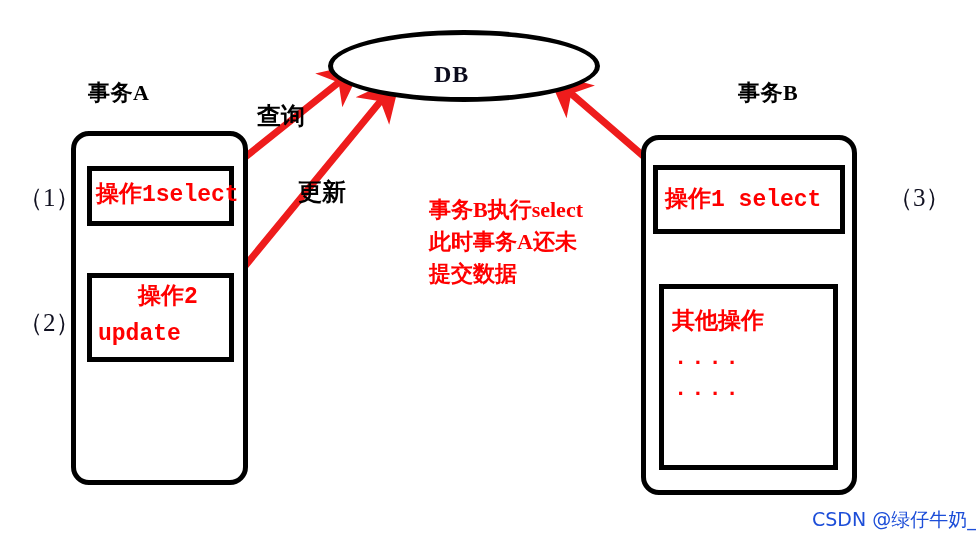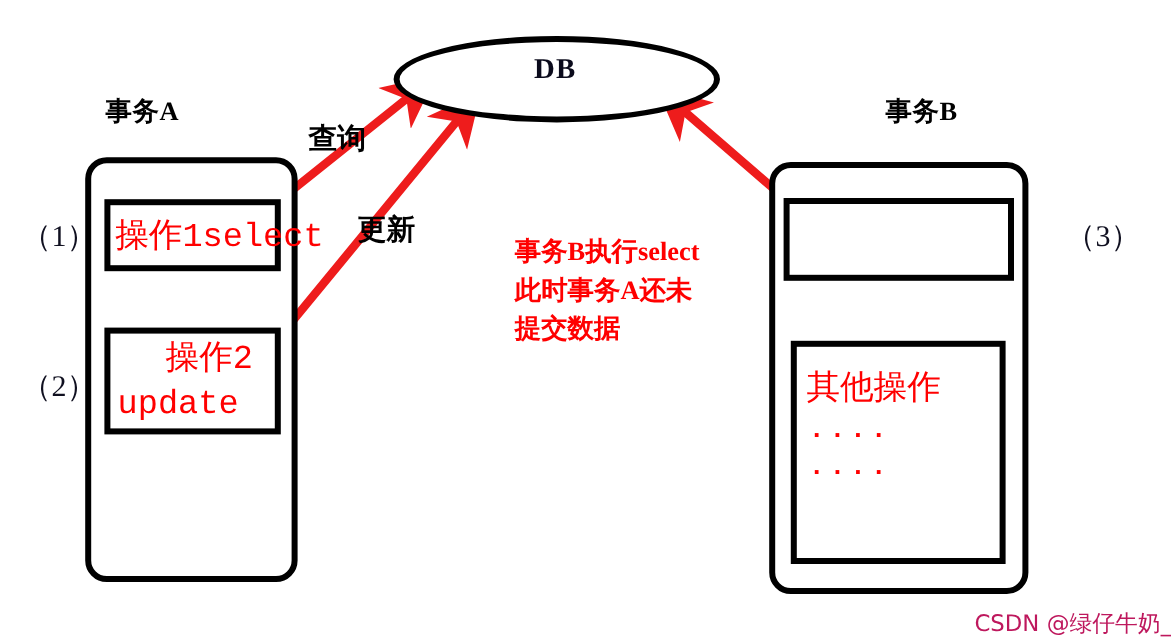--- a/index.html
+++ b/index.html
@@ -59,22 +59,22 @@
   .db-label {
     font-family: "Liberation Serif", "DejaVu Serif", serif;
     font-size: 24px;
     font-weight: 700;
     color: #0b0b1c;
     letter-spacing: 1px;
   }
 
   .op-text {
     font-family: "Liberation Mono", "DejaVu Sans Mono", monospace;
-    font-size: 28px;
-    font-weight: 400;
+    font-size: 23px;
+    font-weight: 700;
     color: #ff0000;
     line-height: 1.35;
   }
 
   .note-text {
     font-family: "Liberation Serif", "DejaVu Serif", serif;
     font-size: 22px;
     font-weight: 700;
     color: #ff0000;
     line-height: 1.32;
@@ -111,21 +111,21 @@
     border-radius: 50%;
     background: #ffffff;
     box-sizing: border-box;
   }
 
   
   .watermark {
     position: absolute;
     font-family: "DejaVu Sans", "Liberation Sans", sans-serif;
     font-size: 19px;
-    color: #be185d;
+    color: #1d4ed8;
     white-space: pre;
   }
 </style>
 </head>
 <body>
 
 <div id="canvas">
 
   <svg id="arrow-layer" viewBox="0 0 976 534">
     <defs>
@@ -135,21 +135,21 @@
     </defs>
 
     <line x1="234" y1="166" x2="343" y2="79" stroke="#ee1c1c" stroke-width="7" stroke-linecap="round" marker-end="url(#ah)"></line>
 
     <line x1="236" y1="277" x2="384" y2="97" stroke="#ee1c1c" stroke-width="7" stroke-linecap="round" marker-end="url(#ah)"></line>
 
     <line x1="656" y1="167" x2="567" y2="90" stroke="#ee1c1c" stroke-width="7" stroke-linecap="round" marker-end="url(#ah)"></line>
   </svg>
 
   <div class="db-ellipse" style="left:328px; top:30px; width:272px; height:72px;"></div>
-  <div class="txt db-label" style="left:434px; top:44px;margin-left:11px;">DB</div>
+  <div class="txt db-label" style="left:434px; top:60px;">DB</div>
 
   <div class="txt title-label" style="left:88px; top:80px;">事务A</div>
 
   <div class="txn-box" style="left:71px; top:131px; width:177px; height:354px;"></div>
 
   <div class="txt step-label" style="left:18px; top:183px;">（1）</div>
   <div class="txt step-label" style="left:18px; top:308px;">（2）</div>
 
   <div class="op-box" style="left:87px; top:166px; width:147px; height:60px;"></div>
   <div class="txt op-text" style="left:96px; top:180px;">操作1select</div>
@@ -165,20 +165,21 @@
   <div class="txt note-text" style="left:429px; top:195px;">事务B执行select</div>
   <div class="txt note-text" style="left:429px; top:259px;font-family:Liberation Serif, serif;">提交数据</div>
 
   <div class="txt title-label" style="left:702px; top:80px;margin-left:36px;">事务B</div>
 
   <div class="txn-box" style="left:641px; top:135px; width:216px; height:360px;"></div>
 
   <div class="txt step-label" style="left:888px; top:183px;">（3）</div>
 
   <div class="op-box" style="left:653px; top:165px; width:192px; height:69px;"></div>
+  <div class="txt op-text" style="left:665px; top:185px;">操作1 select</div>
 
   <div class="op-box" style="left:659px; top:284px; width:179px; height:186px;"></div>
   <div class="txt op-text" style="left:672px; top:307px;">其他操作</div>
   <div class="txt dots-row" style="left:674px; top:346px;">....</div>
   <div class="txt dots-row" style="left:674px; top:377px;">....</div>
 
   <div class="watermark" style="left:812px; top:507px;">CSDN @绿仔牛奶_</div>
 
 </div>
 

